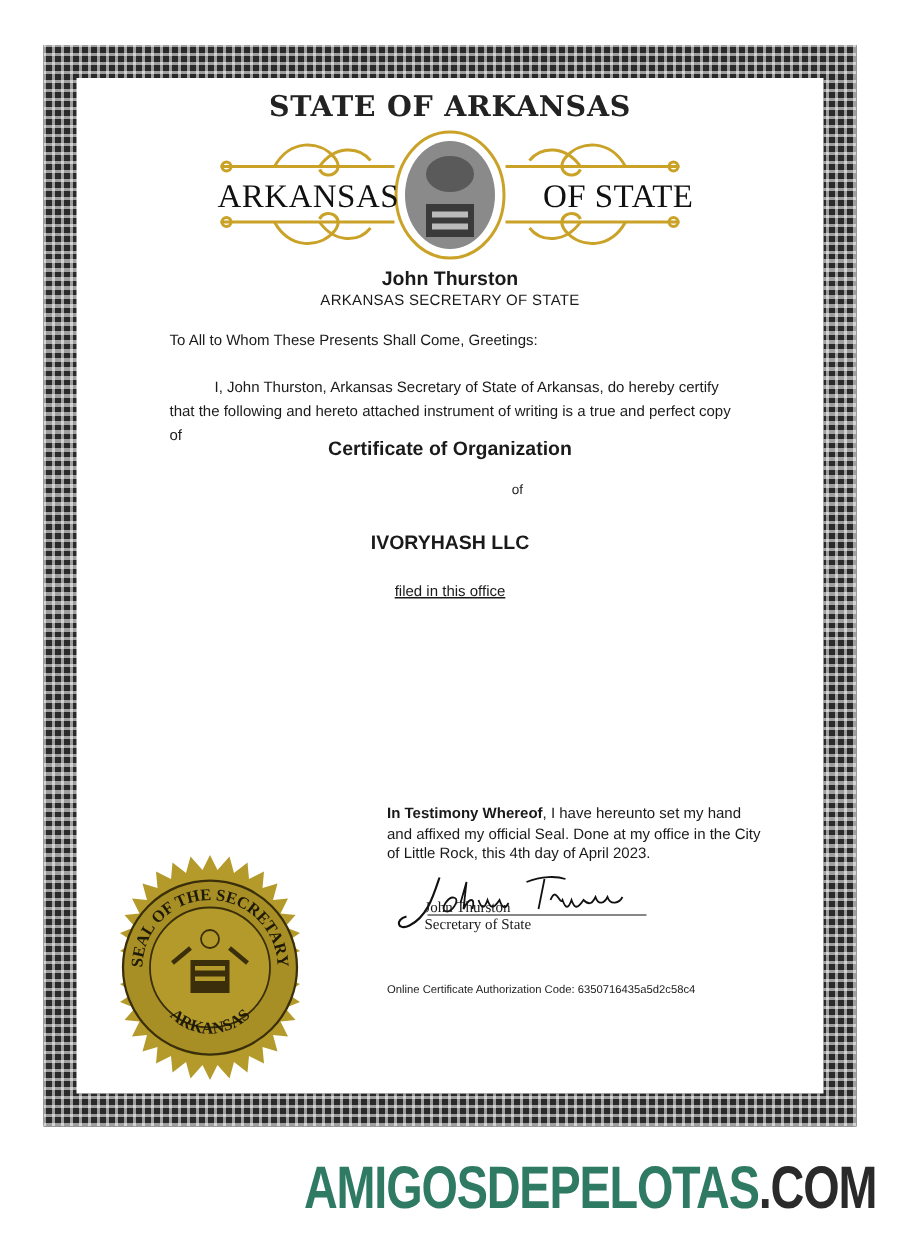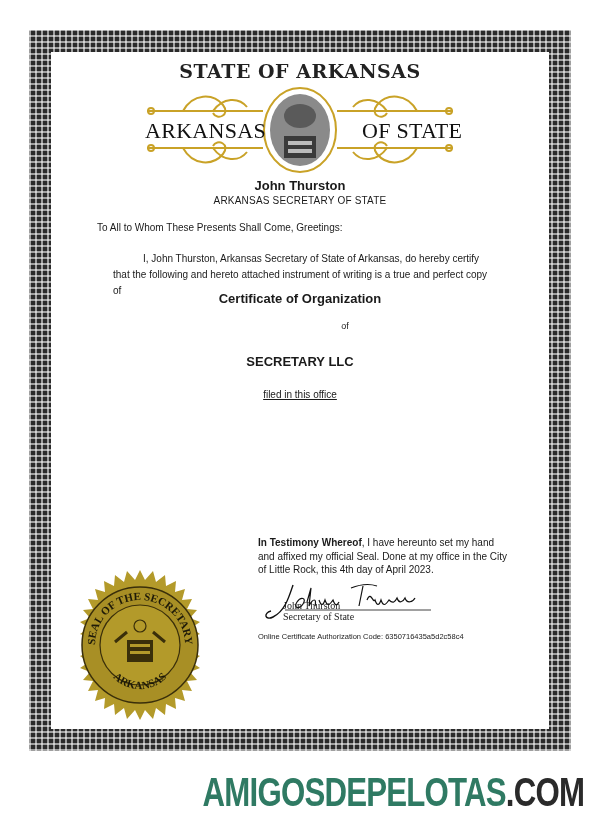--- a/index.html
+++ b/index.html
@@ -17,31 +17,31 @@
   .inner { position:absolute; left:51px; top:52px; width:498px; height:677px; }
   .abs { position:absolute; }
   .state-title { left:0; width:498px; top:8px; text-align:center; font-family:"DejaVu Serif", serif;
                  font-weight:bold; font-size:19px; letter-spacing:0.5px; color:#222; }
   .emblem { left:92px; top:34px; width:314px; height:90px; }
   .sec-left { left:94px; top:66px; font-family:"Liberation Serif", serif; font-size:22px; color:#111; letter-spacing:0.3px;}
   .sec-right { left:311px; top:66px; font-family:"Liberation Serif", serif; font-size:22px; color:#111; letter-spacing:0.3px;}
   .center { text-align:center; left:0; width:498px; }
   .name { top:126px; font-weight:bold; font-size:13px; }
   .role { top:143px; font-size:10px; letter-spacing:0.2px; }
-  .greet { left:46px; top:170px; font-size:10px; }
+  .greet { left:62px; top:170px; font-size:10px; }
   .para { left:62px; top:199px; width:380px; font-size:10px; line-height:16px; text-indent:30px; }
   .cert { top:239px; font-weight:bold; font-size:13px; }
   .of { top:269px; font-size:9px;padding-left:45px; }
   .llc { top:302px; font-weight:bold; font-size:13px; }
   .filed { top:337px; font-size:10px;text-decoration:underline; }
   .date { top:351px; font-size:10px; }
   .testimony { left:207px; top:484px; width:250px; font-size:10px; line-height:13.5px; }
   .sig { left:212px; top:528px; width:170px; height:40px; }
   .signame { left:232px; top:548px; font-family:"Liberation Serif", serif; font-size:10px; line-height:11px; }
-  .code { left:207px; top:579px; font-size:7.5px; line-height:11px; color:#222;text-align:right; }
+  .code { left:207px; top:602px; font-size:7.5px; line-height:11px; color:#222;text-align:right; }
   .seal { left:14px; top:518px; width:150px; height:150px; }
   .watermark { position:absolute; right:16px; top:770px; font-family:"Liberation Sans", sans-serif;
                font-weight:bold; font-size:40px; letter-spacing:-1px; transform:scaleX(0.78); transform-origin:right top; }
   .wm-main { color:#2f7a63; }
   .wm-tld { color:#2a2a2a; }
 </style>
 </head>
 <body>
 
 <div class="frame"></div>
@@ -79,21 +79,21 @@
   <div class="abs sec-right">OF STATE</div>
 
   <div class="abs center name">John Thurston</div>
   <div class="abs center role">ARKANSAS SECRETARY OF STATE</div>
 
   <div class="abs greet">To All to Whom These Presents Shall Come, Greetings:</div>
   <div class="abs para">I, John Thurston, Arkansas Secretary of State of Arkansas, do hereby certify that the following and hereto attached instrument of writing is a true and perfect copy of</div>
 
   <div class="abs center cert">Certificate of Organization</div>
   <div class="abs center of">of</div>
-  <div class="abs center llc">SECRETARY LLC</div>
+  <div class="abs center llc">IVORYHASH LLC</div>
   <div class="abs center filed">filed in this office</div>
 
   <div class="abs testimony"><b>In Testimony Whereof</b><span>, I have hereunto set my hand and affixed my official Seal. Done at my office in the City of Little Rock, this 4th day of April 2023.</span></div>
 
   <svg class="abs sig" viewBox="0 0 170 40">
     <path d="M30 5 c-4 12 -8 26 -20 32 c-8 4 -10 -4 -2 -6" fill="none" stroke="#111" stroke-width="1.4"></path>
     <path d="M34 22 c4-6 10-4 6 2 c-4 6 -10 4 -6-2 M44 22 l4-14 l-2 18 c4-8 8-8 6 0 M56 20 c2 6 4 6 6 0 c2 6 4 6 8 0 c2 6 4 6 6 2" fill="none" stroke="#111" stroke-width="1.2"></path>
     <path d="M88 8 c10-4 20-4 26-2 M100 6 l-4 20 M104 20 c4-10 6 4 8 0 c2 6 4 6 6 0 c2 6 4 6 8 0 c4 4 6 2 8-2 c2 6 6 4 8 0 c2 6 8 4 10 0" fill="none" stroke="#111" stroke-width="1.2"></path>
     <path d="M22 30 H168" stroke="#111" stroke-width="0.8"></path>
   </svg>

